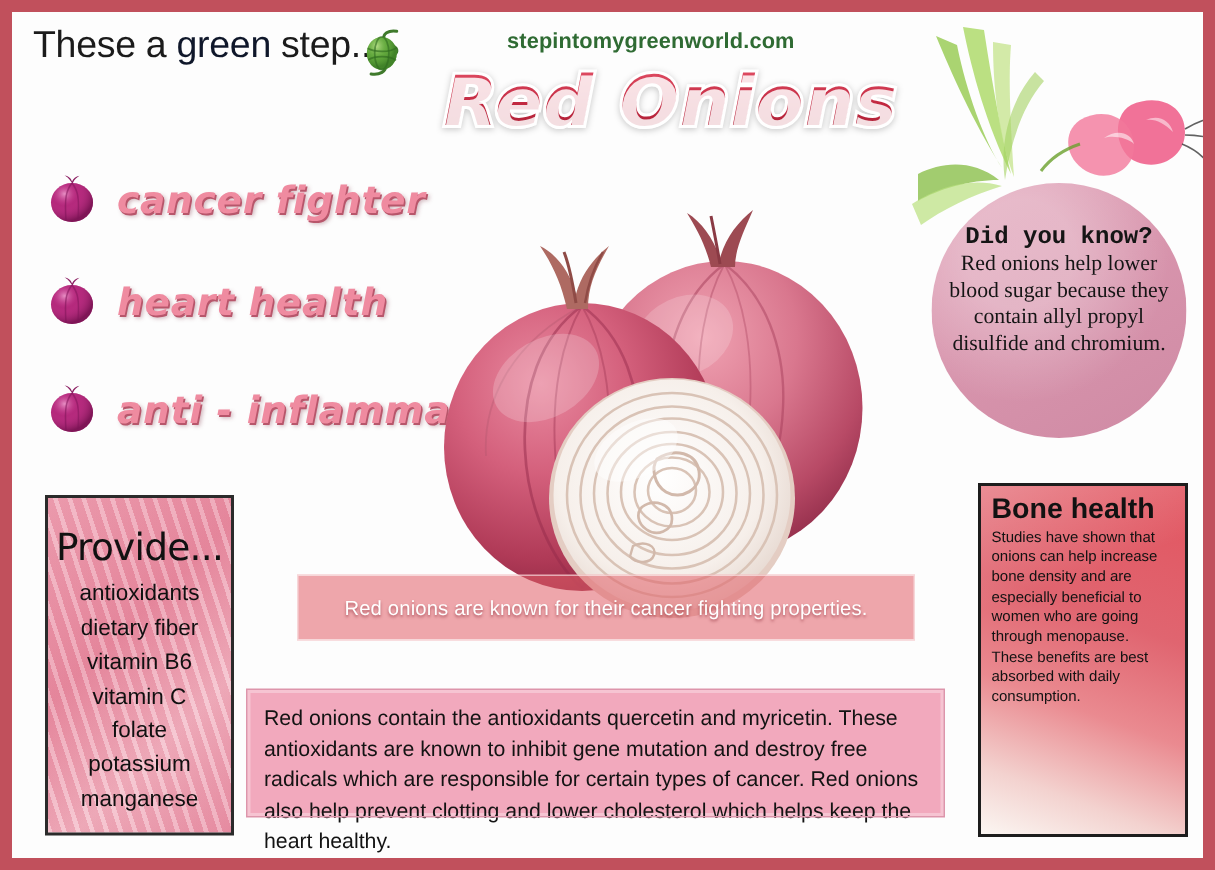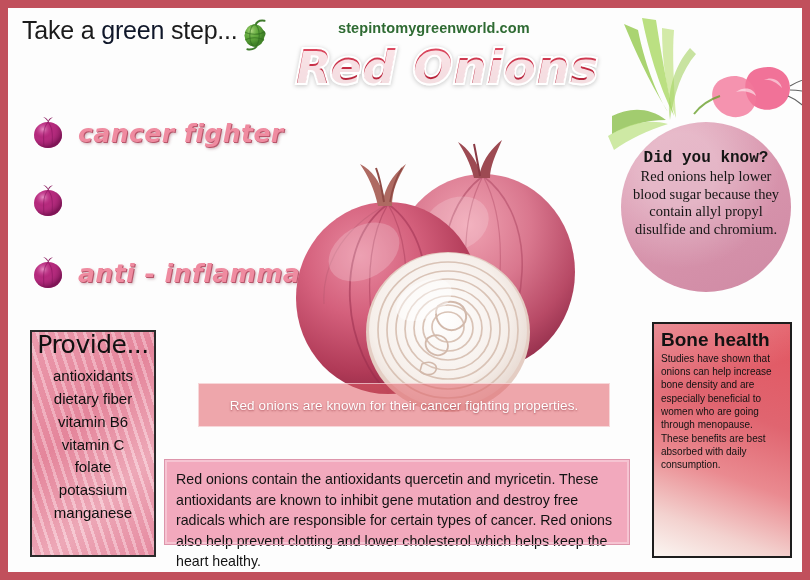--- a/index.html
+++ b/index.html
@@ -80,21 +80,21 @@
   .provide-box{
     position:absolute;left:22px;top:322px;
     width:126px;height:227px;
     box-sizing:border-box;
     border:2px solid #2b2b2b;
     background:
       repeating-linear-gradient(72deg, rgba(255,255,255,.28) 0 3px, rgba(214,120,140,.20) 3px 9px),
       linear-gradient(135deg,#f0a2b4 0%,#e8899f 40%,#f3b4c2 70%,#e98fa5 100%);
     overflow:hidden;
     text-align:center;
-    padding-top:0;
+    padding-top:20px;
   }
   .provide-title{
     font-family:"DejaVu Sans",sans-serif;
     font-size:25px;color:#111;
     letter-spacing:-0.5px;
     line-height:1.05;
     margin-bottom:7px;
   }
   .provide-item{
     font-size:15px;color:#101010;
@@ -188,21 +188,21 @@
     font-size:10px;color:#121212;line-height:1.33;
   }
 </style>
 </head>
 <body>
 
 <div class="poster">
   <div class="canvas">
 
     <div class="tagline">
-      <span>Take a </span><span class="green">green</span><span> step...</span>
+      <span>These a </span><span class="green">green</span><span> step...</span>
     </div>
 
     <svg class="eco-icon" viewBox="0 0 40 40">
       <path d="M30 4 C24 3 20 6 21 10 C22 14 29 13 30 17 C31 22 22 21 18 25" fill="none" stroke="#3f7a2c" stroke-width="2.1" stroke-linecap="round"></path>
       <path d="M12 34 C18 35 23 32 22 28 C21 24 14 25 13 21" fill="none" stroke="#3f7a2c" stroke-width="2.1" stroke-linecap="round"></path>
       <ellipse cx="19.5" cy="19.5" rx="10.5" ry="11.5" fill="#5aa238"></ellipse>
       <ellipse cx="19.5" cy="19.5" rx="10.5" ry="11.5" fill="url(#gshine)"></ellipse>
       <defs>
         <radialGradient id="gshine" cx="33%" cy="28%" r="62%">
           <stop offset="0%" stop-color="#b9e08a" stop-opacity=".95"></stop>
@@ -267,20 +267,21 @@
     </div>
 
     <div class="bullet b2">
       <svg class="onion-bullet" viewBox="0 0 36 34">
         <path d="M18 6 C16 3 15 2 13 1 C16 1.5 17.5 3 18 5 C18.8 3 20.5 1.6 23 1.2 C21 2.4 19.6 3.6 18.6 6 Z" fill="#8c1f63"></path>
         <ellipse cx="18" cy="19" rx="14" ry="13" fill="#b4297c"></ellipse>
         <ellipse cx="18" cy="19" rx="14" ry="13" fill="url(#ob1)"></ellipse>
         <path d="M18 6 C14 11 13 16 14 31" stroke="#7d1457" stroke-width="1" fill="none" opacity=".55"></path>
         <path d="M18 6 C22 11 23 16 22 31" stroke="#7d1457" stroke-width="1" fill="none" opacity=".5"></path>
       </svg>
+      <span class="bullet-label">heart health</span>
     </div>
 
     <div class="bullet b3">
       <svg class="onion-bullet" viewBox="0 0 36 34">
         <path d="M18 6 C16 3 15 2 13 1 C16 1.5 17.5 3 18 5 C18.8 3 20.5 1.6 23 1.2 C21 2.4 19.6 3.6 18.6 6 Z" fill="#8c1f63"></path>
         <ellipse cx="18" cy="19" rx="14" ry="13" fill="#b4297c"></ellipse>
         <ellipse cx="18" cy="19" rx="14" ry="13" fill="url(#ob1)"></ellipse>
         <path d="M18 6 C14 11 13 16 14 31" stroke="#7d1457" stroke-width="1" fill="none" opacity=".55"></path>
         <path d="M18 6 C22 11 23 16 22 31" stroke="#7d1457" stroke-width="1" fill="none" opacity=".5"></path>
       </svg>

